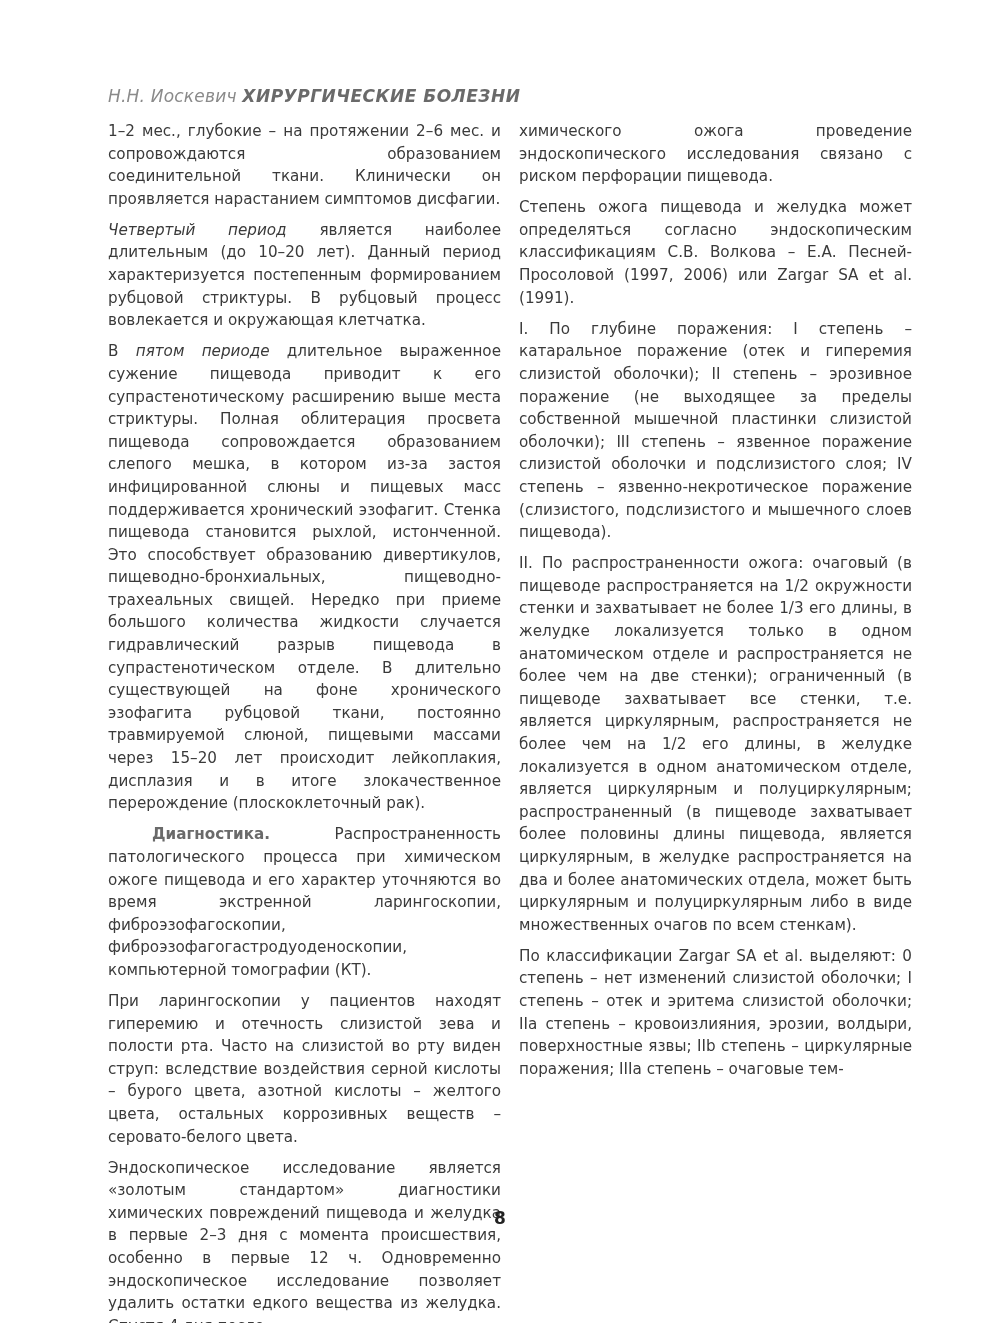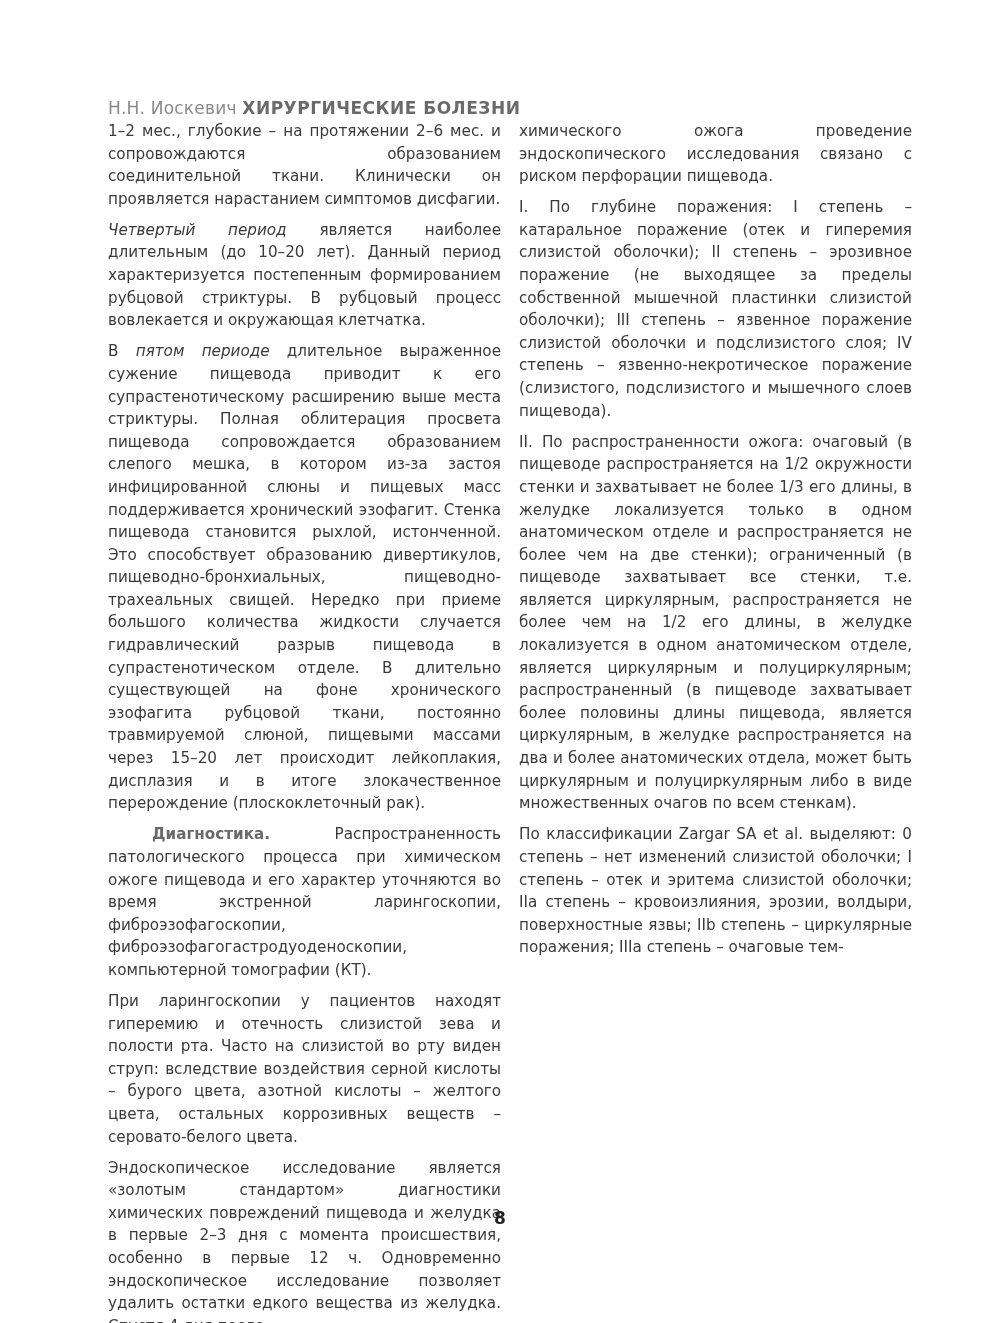--- a/index.html
+++ b/index.html
@@ -1,19 +1,19 @@
 <!DOCTYPE html>
 <html><head>
 <meta charset="utf-8">
 <style>
   html, body { margin: 0; padding: 0; background: #ffffff; }
   body { width: 1000px; height: 1323px; position: relative; overflow: hidden;
          font-family: "DejaVu Sans", sans-serif; color: #3a3a3a; }
-  .running-head { position: absolute; left: 108px; top: 98px; font-size: 17px;
-                  color: #8a8a8a; letter-spacing: 0.2px; white-space: nowrap; }
+  .running-head { position: absolute; left: 108px; top: 86px; font-size: 17px;
+                  color: #8a8a8a; letter-spacing: 0.2px; white-space: nowrap; font-style: italic; }
   .running-head .title { font-weight: bold; color: #6a6a6a; letter-spacing: 0.5px; }
   .col { position: absolute; top: 120px; width: 393px; font-size: 15.2px;
          line-height: 22.6px; text-align: justify; hyphens: manual; }
   .col.left { left: 108px; }
   .col.right { left: 519px; }
   .col p { margin: 0 0 8.5px 0; }
   em { font-style: italic; }
   .section-head { font-weight: bold; color: #6a6a6a; margin-left: 44px; }
   .page-number { position: absolute; left: 0; width: 1000px; top: 1208px;
                  text-align: center; font-weight: bold; font-size: 17px; color: #222; }
@@ -30,18 +30,19 @@
   <p>1–2 мес., глубокие – на протяжении 2–6 мес. и сопровождаются образованием соединительной ткани. Клинически он проявляется нарастанием симптомов дисфагии.</p>
   <p><em>Четвертый период</em><span> является наиболее длительным (до 10–20 лет). Данный период характеризуется постепенным формированием рубцовой стриктуры. В рубцовый процесс вовлекается и окружающая клетчатка.</span></p>
   <p><span>В </span><em>пятом периоде</em><span> длительное выраженное сужение пищевода приводит к его супрастенотическому расширению выше места стриктуры. Полная облитерация просвета пищевода сопровождается образованием слепого мешка, в котором из-за застоя инфицированной слюны и пищевых масс поддерживается хронический эзофагит. Стенка пищевода становится рыхлой, истонченной. Это способствует образованию дивертикулов, пищеводно-бронхиальных, пищеводно-трахеальных свищей. Нередко при приеме большого количества жидкости случается гидравлический разрыв пищевода в супрастенотическом отделе. В длительно существующей на фоне хронического эзофагита рубцовой ткани, постоянно травмируемой слюной, пищевыми массами через 15–20 лет происходит лейкоплакия, дисплазия и в итоге злокачественное перерождение (плоскоклеточный рак).</span></p>
   <p><span class="section-head">Диагностика.</span><span> Распространенность патологического процесса при химическом ожоге пищевода и его характер уточняются во время экстренной ларингоскопии, фиброэзофагоскопии, фиброэзофагогастродуоденоскопии, компьютерной томографии (КТ).</span></p>
   <p>При ларингоскопии у пациентов находят гиперемию и отечность слизистой зева и полости рта. Часто на слизистой во рту виден струп: вследствие воздействия серной кислоты – бурого цвета, азотной кислоты – желтого цвета, остальных коррозивных веществ – серовато-белого цвета.</p>
   <p>Эндоскопическое исследование является «золотым стандартом» диагностики химических повреждений пищевода и желудка в первые 2–3 дня с момента происшествия, особенно в первые 12 ч. Одновременно эндоскопическое исследование позволяет удалить остатки едкого вещества из желудка. Спустя 4 дня после</p>
 </div>
 
 <div class="col right">
   <p>химического ожога проведение эндоскопического исследования связано с риском перфорации пищевода.</p>
+  <p>Степень ожога пищевода и желудка может определяться согласно эндоскопическим классификациям С.В. Волкова – Е.А. Песней-Просоловой (1997, 2006) или Zargar SA et al. (1991).</p>
   <p>I. По глубине поражения: I степень – катаральное поражение (отек и гиперемия слизистой оболочки); II степень – эрозивное поражение (не выходящее за пределы собственной мышечной пластинки слизистой оболочки); III степень – язвенное поражение слизистой оболочки и подслизистого слоя; IV степень – язвенно-некротическое поражение (слизистого, подслизистого и мышечного слоев пищевода).</p>
   <p>II. По распространенности ожога: очаговый (в пищеводе распространяется на 1/2 окружности стенки и захватывает не более 1/3 его длины, в желудке локализуется только в одном анатомическом отделе и распространяется не более чем на две стенки); ограниченный (в пищеводе захватывает все стенки, т.е. является циркулярным, распространяется не более чем на 1/2 его длины, в желудке локализуется в одном анатомическом отделе, является циркулярным и полуциркулярным; распространенный (в пищеводе захватывает более половины длины пищевода, является циркулярным, в желудке распространяется на два и более анатомических отдела, может быть циркулярным и полуциркулярным либо в виде множественных очагов по всем стенкам).</p>
   <p>По классификации Zargar SA et al. выделяют: 0 степень – нет изменений слизистой оболочки; I степень – отек и эритема слизистой оболочки; IIa степень – кровоизлияния, эрозии, волдыри, поверхностные язвы; IIb степень – циркулярные поражения; IIIa степень – очаговые тем-</p>
 </div>
 
 <div class="page-number">8</div>
 
 </body></html>

